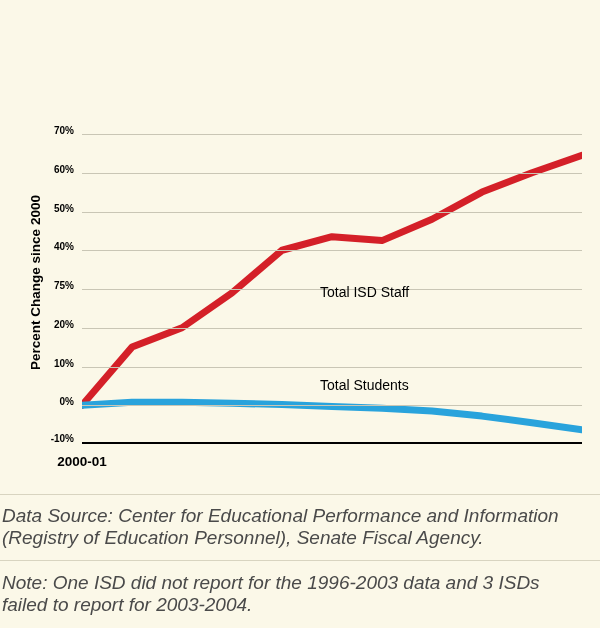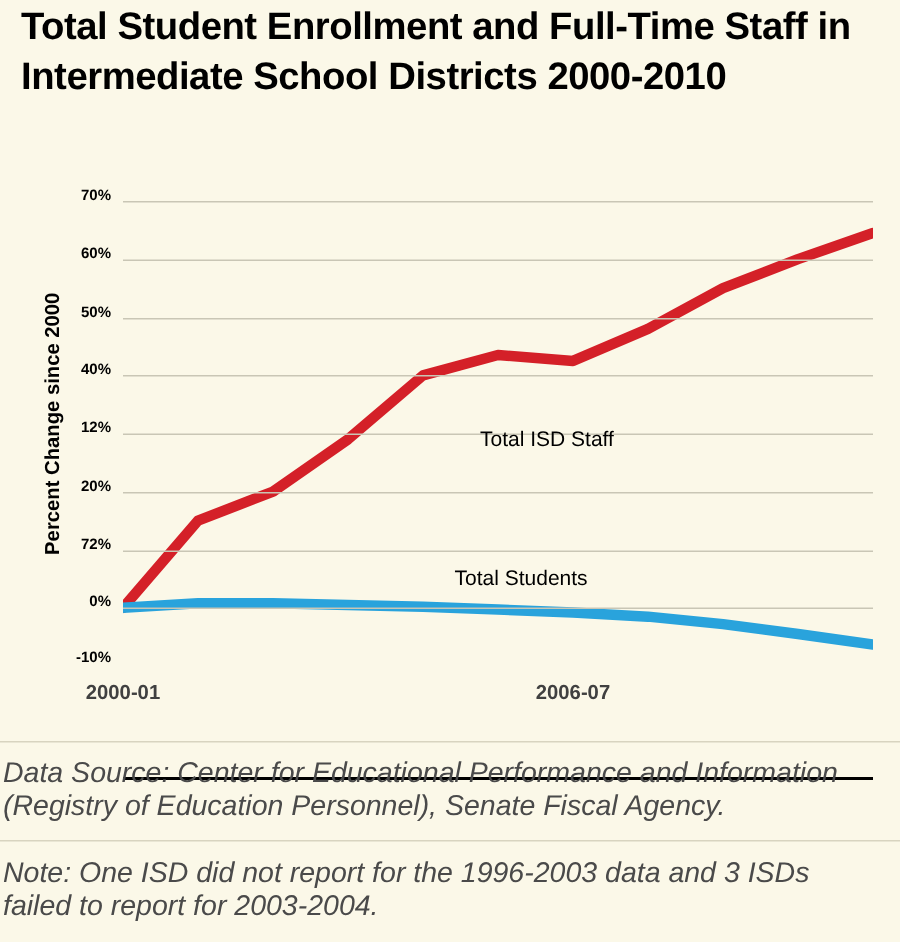--- a/index.html
+++ b/index.html
@@ -48,21 +48,21 @@
     text-align: center;
     font-size: 13.5px;
     font-weight: bold;
     color: #000;
   }
   .plot {
     position: absolute;
     left: 82px;
     top: 14px;
     width: 500px;
-    height: 386px;
+    height: 310px;
     text-decoration: underline;
   }
   .gridline {
     position: absolute;
     left: 0;
     width: 500px;
     height: 1px;
     background: #c9c6b5;
   }
   .axis-baseline {
@@ -83,21 +83,21 @@
     color: #000;
     transform: translateY(-9px);
   }
   .xtick {
     position: absolute;
     top: 334px;
     width: 110px;
     text-align: center;
     font-size: 13.5px;
     font-weight: bold;
-    color: #404040;
+    color: #000000;
   }
   .series-label {
     position: absolute;
     font-size: 14px;
     color: #000;
     white-space: nowrap;
   }
   .footer {
     position: absolute;
     left: 2px;
@@ -116,33 +116,32 @@
     height: 1px;
     background: #d8d4c0;
   }
   svg { display: block; }
 </style>
 </head>
 <body>
 
 <div class="page">
 
-  <div class="title">Total Student Enrollment and Full-Time Staff in Intermediate School Districts 2000-2010</div>
 
   <div class="chart-area">
 
     <div class="y-axis-label">Percent Change since 2000</div>
 
     <div class="ytick" style="top:14px;">70%</div>
     <div class="ytick" style="top:52.75px;">60%</div>
     <div class="ytick" style="top:91.5px;">50%</div>
     <div class="ytick" style="top:130.25px;">40%</div>
-    <div class="ytick" style="top:169px;">12%</div>
+    <div class="ytick" style="top:169px;">75%</div>
     <div class="ytick" style="top:207.75px;">20%</div>
-    <div class="ytick" style="top:246.5px;">72%</div>
+    <div class="ytick" style="top:246.5px;">10%</div>
     <div class="ytick" style="top:285.25px;">0%</div>
     <div class="ytick" style="top:322px;">-10%</div>
 
     <div class="plot">
 
       <div class="gridline" style="top:0px;"></div>
       <div class="gridline" style="top:38.75px;"></div>
       <div class="gridline" style="top:77.5px;"></div>
       <div class="gridline" style="top:116.25px;"></div>
       <div class="gridline" style="top:155px;"></div>
@@ -152,25 +151,24 @@
       <div class="axis-baseline"></div>
 
       <svg width="500" height="310" viewBox="0 0 500 310">
 
         <polyline points="0,271.25 50,213.1 100,193.75 150,158.9 200,116.25 250,102.7 300,106.6 350,85.25 400,58.1 450,38.75 500,21.3" fill="none" stroke="#d42028" stroke-width="7" stroke-linejoin="round" stroke-linecap="round"></polyline>
 
         <polyline points="0,271.25 50,268.15 100,268.15 150,269.3 200,270.5 250,272.4 300,274.35 350,277.1 400,282.1 450,288.7 500,295.7" fill="none" stroke="#29a3dc" stroke-width="7" stroke-linejoin="round" stroke-linecap="round"></polyline>
       </svg>
 
       <div class="series-label" style="left:238px; top:150px;">Total ISD Staff</div>
-      <div class="series-label" style="left:221px; top:243px;">Total Students</div>
+      <div class="series-label" style="left:238px; top:243px;">Total Students</div>
     </div>
 
     <div class="xtick" style="left:27px;">2000-01</div>
-    <div class="xtick" style="left:327px;">2006-07</div>
   </div>
 
   <div class="divider" style="top:494px;"></div>
   <div class="footer src">Data Source: Center for Educational Performance and Information (Registry of Education Personnel), Senate Fiscal Agency.</div>
   <div class="divider" style="top:560px;"></div>
   <div class="footer note">Note: One ISD did not report for the 1996-2003 data and 3 ISDs failed to report for 2003-2004.</div>
 
 </div>
 
 </body></html>

